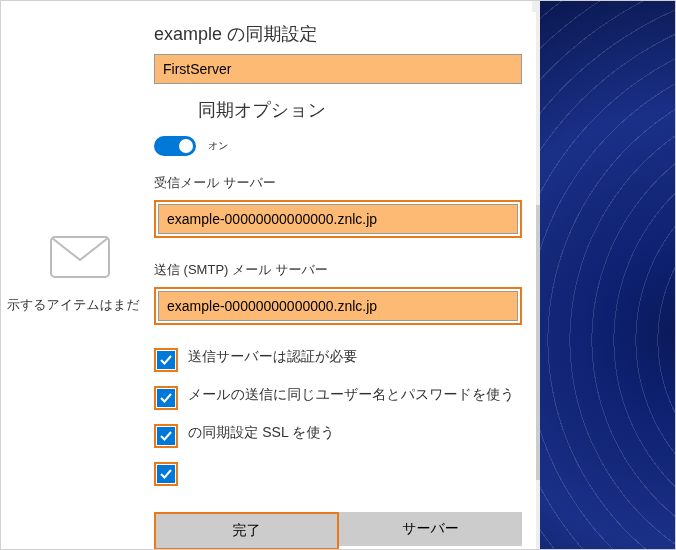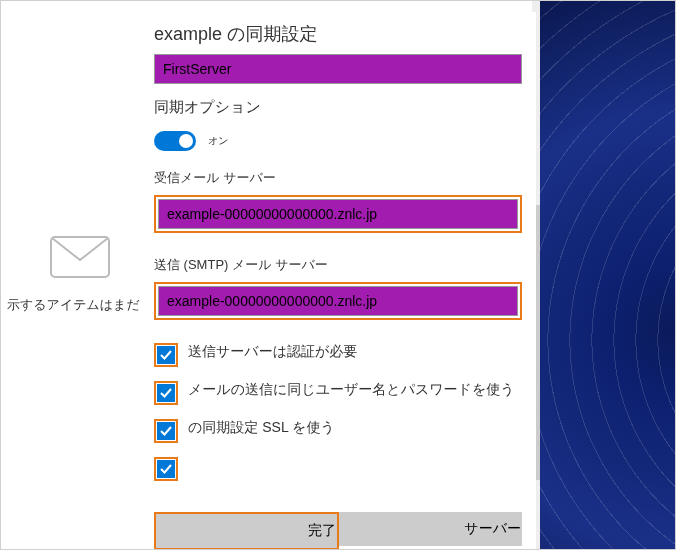--- a/index.html
+++ b/index.html
@@ -9,36 +9,36 @@
 .envelope svg { width: 100%; height: 100%; }
 .bg-left-text { font-size: 13px; color: #333; white-space: nowrap; }
 .bg-right { position: absolute; right: 0; top: 0; bottom: 0; width: 136px; background: radial-gradient(circle at 100% 60%, #0a1a5a 0%, #0d2070 20%, #14287a 40%, #1a3088 60%, #0a1850 100%); z-index: 1; overflow: hidden; }
 .bg-right::before { content: ""; position: absolute; inset: -50px; background:
   repeating-radial-gradient(circle at 140% 60%, transparent 0 8px, rgba(255,255,255,0.15) 8px 9px, transparent 9px 22px);
   opacity: 0.9; }
 .scrollbar-track { position: absolute; right: 136px; top: 0; bottom: 0; width: 8px; background: #eee; z-index: 2; }
 .scrollbar-thumb { position: absolute; left: 0; right: 0; top: 205px; height: 275px; background: #ccc; }
 .dialog { position: absolute; left: 140px; top: 12px; width: 396px; bottom: 0; background: #fff; padding: 8px 14px 0 14px; z-index: 3; display: flex; flex-direction: column; }
 .dialog-title { font-size: 18px; font-weight: 400; margin-bottom: 8px; margin-top: 2px; }
-.text-input { width: 100%; border: 1px solid #999; padding: 6px 8px; font-size: 14px; font-family: inherit; background: #a21caf; margin-bottom: 14px; }
-.section-title { font-size: 15px; font-weight: 400; margin-bottom: 14px; }
+.text-input { width: 100%; border: 1px solid #999; padding: 6px 8px; font-size: 14px; font-family: inherit; background: #fdba74; margin-bottom: 14px; }
+.section-title { font-size: 18px; font-weight: 400; margin-bottom: 14px; margin-left: 44px; }
 .field-label { font-size: 13px; color: #333; margin-bottom: 8px; }
 .toggle-row { display: flex; align-items: center; gap: 12px; margin-bottom: 18px; }
 .toggle { width: 42px; height: 20px; border-radius: 10px; background: #0078d7; position: relative; cursor: pointer; }
 .toggle-knob { position: absolute; right: 3px; top: 3px; width: 14px; height: 14px; border-radius: 50%; background: #fff; }
 .toggle-label { font-size: 10px; }
 .hl-input { border: 2px solid #e87a1a; padding: 2px; margin-bottom: 23px; }
 .hl-input .text-input { margin-bottom: 0; border: 1px solid #999; }
 .checkbox-row { display: flex; align-items: flex-start; gap: 10px; margin-bottom: 14px; }
 .hl-check { border: 2px solid #e87a1a; padding: 1px; display: inline-flex; }
 .checkbox { width: 18px; height: 18px; background: #0078d7; display: flex; align-items: center; justify-content: center; cursor: pointer; }
 .checkbox svg { width: 14px; height: 14px; }
 .checkbox-label { font-size: 14px; }
 .button-row { display: flex; gap: 0; margin-top: auto; padding-bottom: 0; }
-.btn { flex: 1; height: 34px; border: 1px solid #ccc; background: #ccc; font-size: 14px; cursor: pointer; font-family: inherit; text-align: right; }
+.btn { flex: 1; height: 34px; border: 1px solid #ccc; background: #ccc; font-size: 14px; cursor: pointer; font-family: inherit; }
 .hl-btn-wrap { border: 2px solid #e87a1a; padding: 0; flex: 1; display: flex; }
 .hl-btn-wrap .btn { margin: 0; width: 100%; }
 .outer-border { position: absolute; inset: 0; border: 1px solid #d0d0d0; pointer-events: none; z-index: 10; }
 </style>
 </head>
 <body>
 
 <div class="bg-left">
   <div class="envelope">
     <svg viewBox="0 0 60 42">

